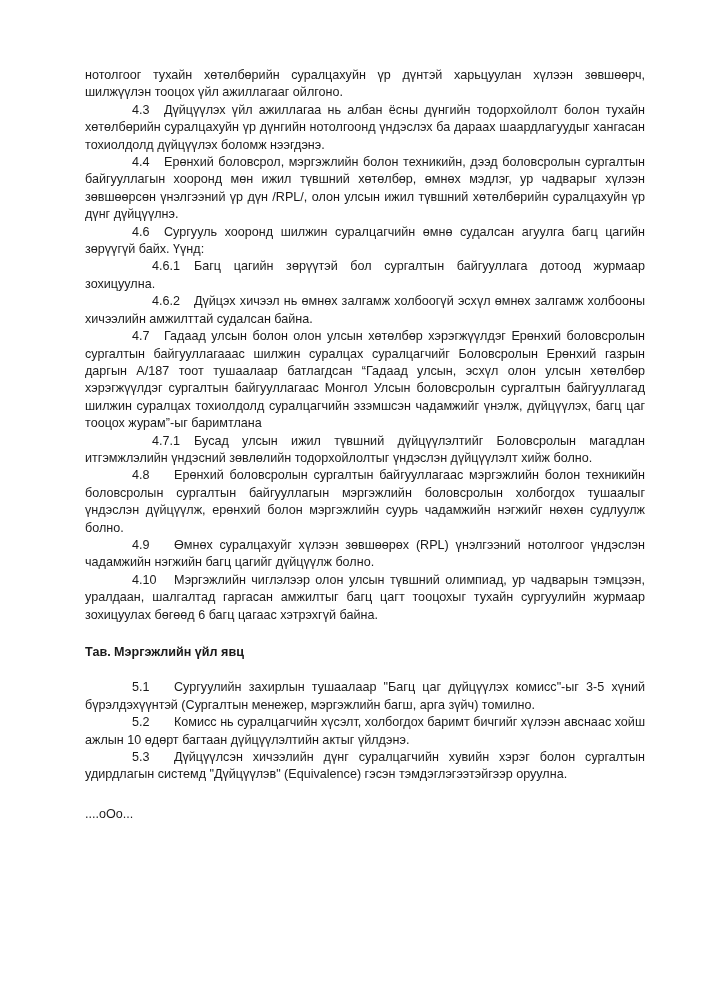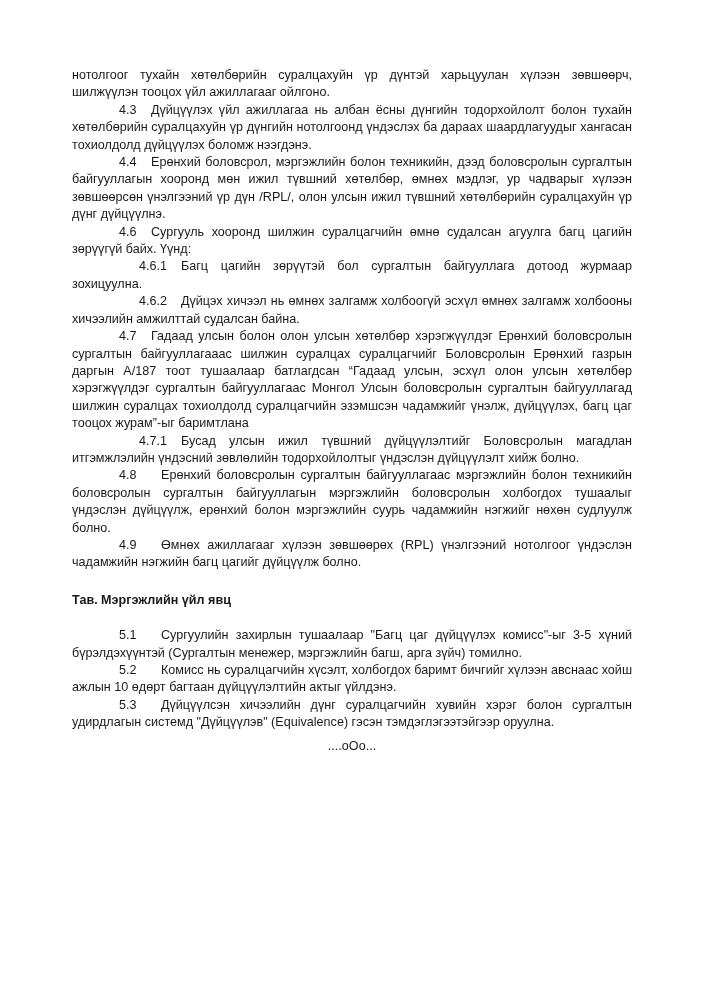--- a/index.html
+++ b/index.html
@@ -1,33 +1,33 @@
 <!DOCTYPE html>
 <html><head>
 <meta charset="utf-8">
 <style>
   html, body { margin: 0; padding: 0; background: #ffffff; }
   body { width: 707px; height: 1000px; position: relative; overflow: hidden; }
   .page {
     position: absolute;
-    left: 72px;
+    left: 85px;
     top: 67px;
     width: 560px;
     font-family: "Liberation Sans", sans-serif;
     font-size: 12.6px;
     line-height: 17.4px;
     color: #1a1a1a;
   }
   .p { margin: 0; text-align: justify; }
   .ind1 { text-indent: 47px; }
   .ind2 { text-indent: 67px; }
   .num { display: inline-block; min-width: 32px; text-indent: 0; }
   .num-wide { display: inline-block; min-width: 42px; text-indent: 0; }
   .heading { font-weight: bold; margin: 20px 0 18px 0; }
-  .end { text-align: center; margin-top: 6px; }
+  .end { text-align: left; margin-top: 22px; }
   .sec5 .p { margin: 0; }
 </style>
 </head>
 <body>
 
 <div class="page">
 
   <p class="p">
     <span>нотолгоог тухайн хөтөлбөрийн суралцахуйн үр дүнтэй харьцуулан хүлээн зөвшөөрч, шилжүүлэн тооцох үйл ажиллагааг ойлгоно.</span>
   </p>
@@ -59,23 +59,26 @@
 
   <p class="p ind2">
     <span class="num-wide">4.7.1</span><span>Бусад улсын ижил түвшний дүйцүүлэлтийг Боловсролын магадлан итгэмжлэлийн үндэсний зөвлөлийн тодорхойлолтыг үндэслэн дүйцүүлэлт хийж болно.</span>
   </p>
 
   <p class="p ind1">
     <span class="num-wide">4.8</span><span>Ерөнхий боловсролын сургалтын байгууллагаас мэргэжлийн болон техникийн боловсролын сургалтын байгууллагын мэргэжлийн боловсролын холбогдох тушаалыг үндэслэн дүйцүүлж, ерөнхий болон мэргэжлийн суурь чадамжийн нэгжийг нөхөн судлуулж болно.</span>
   </p>
 
   <p class="p ind1">
-    <span class="num-wide">4.9</span><span>Өмнөх ажиллагааг хүлээн зөвшөөрөх (RPL)  үнэлгээний нотолгоог үндэслэн чадамжийн нэгжийн багц цагийг дүйцүүлж болно.</span>
+    <span class="num-wide">4.9</span><span>Өмнөх суралцахуйг хүлээн зөвшөөрөх (RPL)  үнэлгээний нотолгоог үндэслэн чадамжийн нэгжийн багц цагийг дүйцүүлж болно.</span>
   </p>
 
+  <p class="p ind1">
+    <span class="num-wide">4.10</span><span>Мэргэжлийн чиглэлээр олон улсын түвшний олимпиад, ур чадварын тэмцээн, уралдаан, шалгалтад гаргасан амжилтыг багц цагт тооцохыг тухайн сургуулийн журмаар зохицуулах бөгөөд 6 багц цагаас хэтрэхгүй байна.</span>
+  </p>
 
   <p class="p heading">Тав. Мэргэжлийн үйл явц</p>
 
   <div class="sec5">
     <p class="p ind1">
       <span class="num-wide">5.1</span><span>Сургуулийн захирлын тушаалаар "Багц цаг дүйцүүлэх комисс"-ыг 3-5 хүний бүрэлдэхүүнтэй (Сургалтын менежер, мэргэжлийн багш, арга зүйч) томилно.</span>
     </p>
     <p class="p ind1">
       <span class="num-wide">5.2</span><span>Комисс нь суралцагчийн хүсэлт, холбогдох баримт бичгийг хүлээн авснаас хойш ажлын 10 өдөрт багтаан дүйцүүлэлтийн актыг үйлдэнэ.</span>
     </p>

